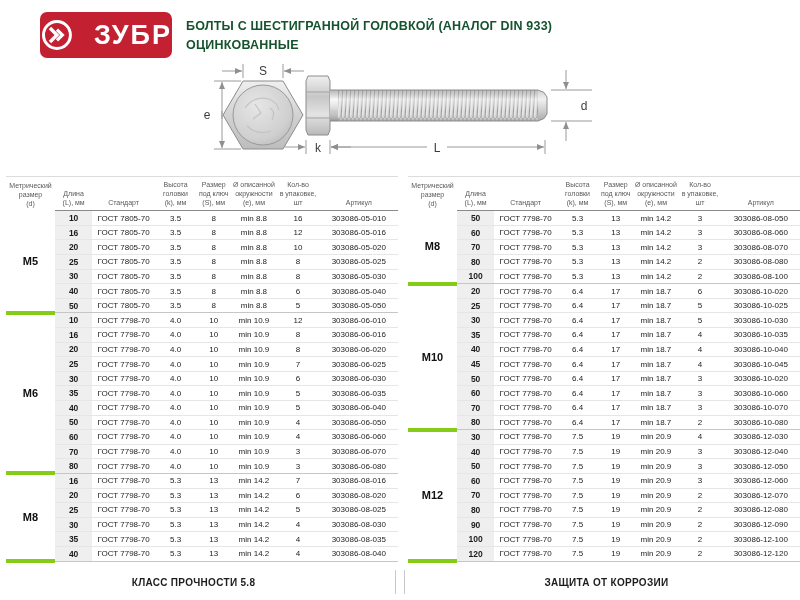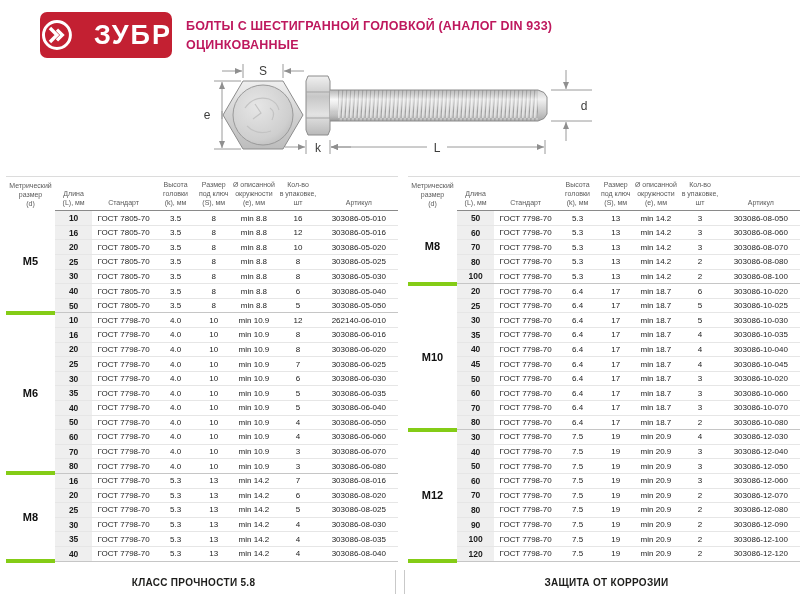--- a/index.html
+++ b/index.html
@@ -4,21 +4,21 @@
 <style>
   html,body{margin:0;padding:0;background:#fff;}
   .page{position:relative;width:800px;height:600px;background:#fff;overflow:hidden;
         font-family:"Liberation Sans",sans-serif;color:#1a1a1a;}
   
   .logo{position:absolute;left:40px;top:12px;width:132px;height:46px;background:#c32032;
         border-radius:7px;display:flex;align-items:center;justify-content:center;gap:20px;}
   .logo-text{color:#fff;font-weight:bold;font-size:27px;letter-spacing:2px;line-height:1;
              transform:scaleY(1.05);}
   .title{position:absolute;left:186px;top:17px;font-size:12.5px;font-weight:bold;
-         color:#be185d;line-height:1.5;letter-spacing:.2px;}
+         color:#14532d;line-height:1.5;letter-spacing:.2px;}
   
   .diagram{position:absolute;left:0;top:56px;width:800px;height:122px;}
   .dim-label{font-size:12px;fill:#3c3c3b;font-family:"Liberation Sans",sans-serif;}
   
   .tables{position:absolute;left:0;top:176px;width:800px;display:flex;}
   .spec-wrap{width:392px;margin-left:6px;}
   .spec-wrap+.spec-wrap{margin-left:10px;}
   table.spec{width:100%;border-collapse:collapse;table-layout:fixed;border-top:1px solid #dcdcdc;}
   table.spec col.c1{width:12.5%}table.spec col.c2{width:9.5%}table.spec col.c3{width:16%}
   table.spec col.c4{width:10.5%}table.spec col.c5{width:9%}table.spec col.c6{width:11.5%}
@@ -263,21 +263,21 @@
               <td>303086-05-050</td>
             </tr>
             <tr>
               <td class="metric" rowspan="11">M6</td>
               <td class="len">10</td>
               <td>ГОСТ 7798-70</td>
               <td>4.0</td>
               <td>10</td>
               <td>min 10.9</td>
               <td>12</td>
-              <td>262140-06-010</td>
+              <td>303086-06-010</td>
             </tr>
             <tr>
               <td class="len">16</td>
               <td>ГОСТ 7798-70</td>
               <td>4.0</td>
               <td>10</td>
               <td>min 10.9</td>
               <td>8</td>
               <td>303086-06-016</td>
             </tr>

